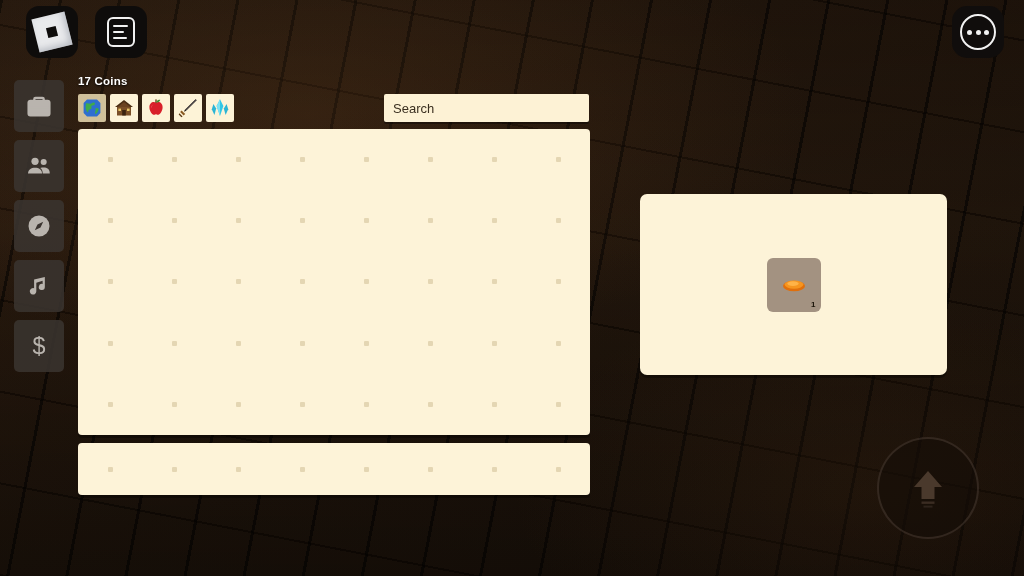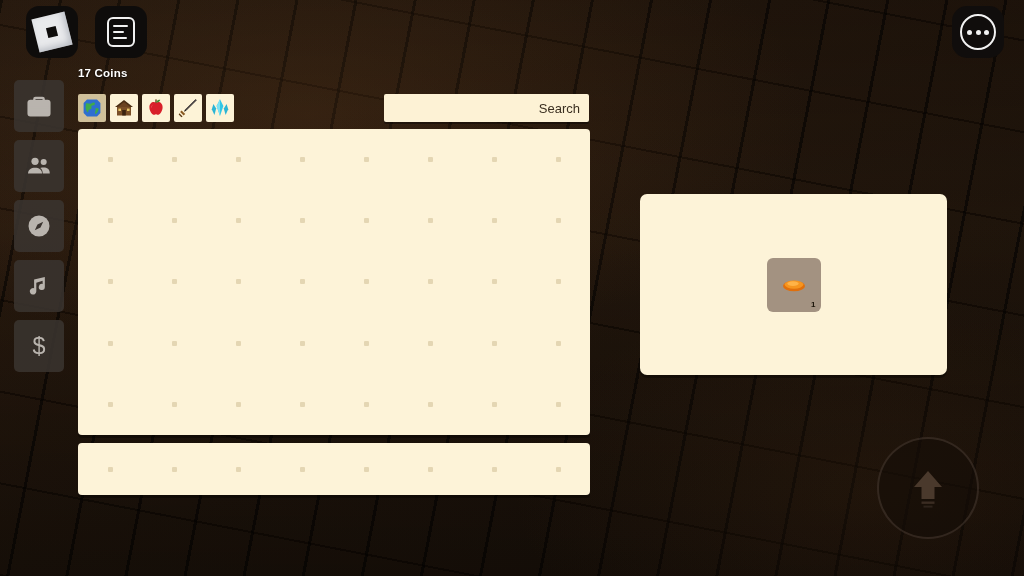--- a/index.html
+++ b/index.html
@@ -75,21 +75,21 @@
   #sidebar { position:absolute; left:14px; top:80px; display:flex; flex-direction:column; gap:8px; }
   .side-item {
     width:50px; height:52px; border-radius:5px; background:rgba(58,52,48,0.86);
     display:flex; align-items:center; justify-content:center; cursor:pointer;
   }
   .side-ico { width:28px; height:28px; position:relative; }
   .c-grey { fill:#b9b4ae; }
 
   
   #coins-label {
-    position:absolute; left:78px; top:67px;
+    position:absolute; left:78px; top:75px;
     color:#fff; font-size:11.5px; font-weight:bold;
     text-shadow:0 1px 2px rgba(0,0,0,0.9);
     letter-spacing:0.2px;
   }
 
   
   #cat-tabs { position:absolute; left:78px; top:94px; display:flex; gap:4px; }
   .cat-tab {
     width:28px; height:28px; border-radius:2px; background:#fdf3d7;
     display:flex; align-items:center; justify-content:center;
@@ -98,21 +98,20 @@
   .cat-tab.sel { background:#d0c09a; }
   .cat-ico { width:22px; height:22px; display:block; }
 
   
   #search-box {
     position:absolute; left:384px; top:94px; width:205px; height:28px;
     background:#fdf2d5; border:none; border-radius:2px;
     font-family:"Liberation Sans", sans-serif; font-size:13px;
     color:#2c2216; padding:0 9px;
     box-shadow:0 2px 0 rgba(0,0,0,0.35);
-    text-align:right;
   }
   #search-box::placeholder { color:#3a2f20; opacity:1; }
 
   
   #inv-panel {
     position:absolute; left:78px; top:129px; width:512px; height:306px;
     background:#fdf3d8; border-radius:4px;
     box-shadow:0 3px 0 rgba(0,0,0,0.3);
   }
   

